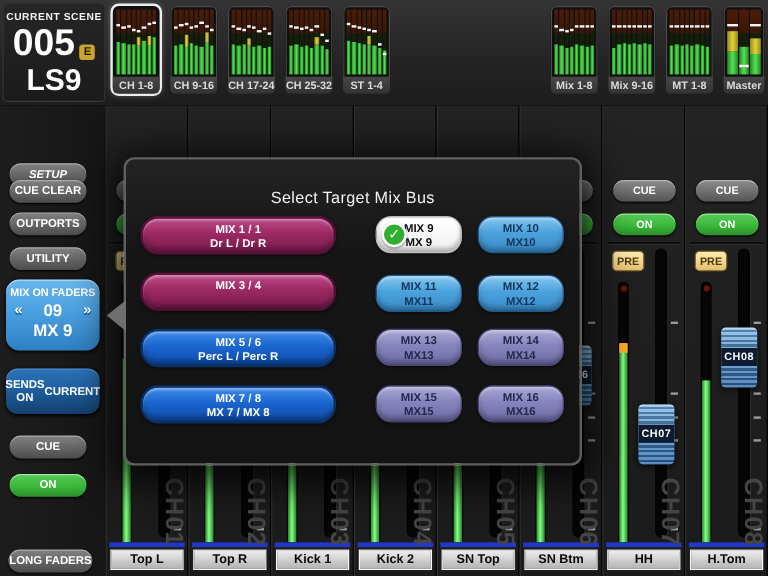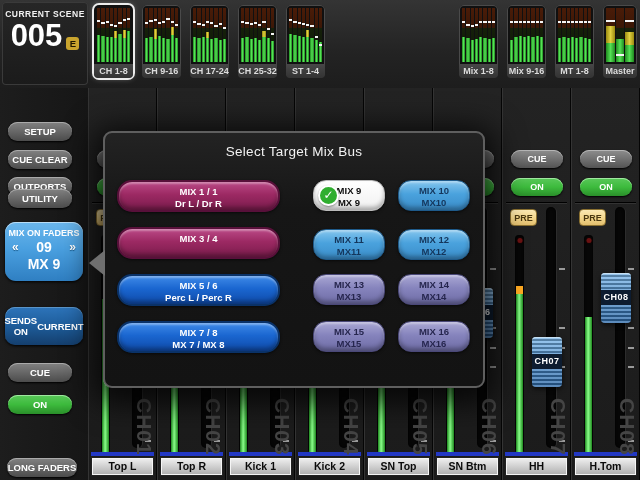--- a/index.html
+++ b/index.html
@@ -38,21 +38,21 @@
     background:linear-gradient(#474747,#333);color:#dcdcdc;font-size:9px;font-weight:bold;
     text-align:center;line-height:14px;white-space:nowrap;}
 
   
   .sidebar{position:absolute;left:0;top:88px;width:88px;height:392px;
     background:linear-gradient(to right,#1d1d1d,#161616);border-right:2px solid #000;}
   .side-pill{position:absolute;left:8px;width:64px;height:19px;border-radius:10px;
     background:linear-gradient(#828282,#4c4c4c);box-shadow:inset 0 1px 0 #aaa,0 1px 2px #000;
     color:#fff;font-size:9.5px;font-weight:bold;text-align:center;line-height:19px;}
   .green-pill{background:linear-gradient(#5ac85a,var(--on_green) 50%,#2a8f2a);box-shadow:inset 0 1px 0 #9fe89f,0 1px 2px #000;}
-  .mof{position:absolute;left:5px;top:134px;width:78px;height:59px;border-radius:11px;
+  .mof{position:absolute;left:5px;top:145px;width:78px;height:59px;border-radius:11px;
     background:linear-gradient(#6ab6ec,var(--accent_blue) 45%,#2f7fc2);
     box-shadow:inset 0 1px 0 #b8dcf5,0 1px 3px #000;color:#fff;text-align:center;}
   .mof-title{font-size:9px;font-weight:bold;margin-top:6px;}
   .mof-mid{position:relative;font-size:14px;font-weight:bold;margin-top:2px;height:15px;line-height:15px;}
   .mof-arrow{position:absolute;top:0;font-size:12px;font-weight:bold;text-shadow:0 1px 1px #1a5a8a;}
   .mof-prev{left:7px;} .mof-next{right:7px;}
   .mof-name{font-size:14px;font-weight:bold;margin-top:1px;}
   .sends{position:absolute;left:5px;top:219px;width:78px;height:38px;border-radius:10px;
     background:linear-gradient(#2d74ba,var(--sends_blue) 45%,#143f6e);
     box-shadow:inset 0 1px 0 #5a94c8,0 1px 3px #000;color:#fff;font-size:9.5px;font-weight:bold;
@@ -96,21 +96,21 @@
     box-shadow:0 0 0 1px #222;}
 
   
   .dialog{position:absolute;left:103px;top:131px;width:382px;height:257px;border-radius:9px;
     background:linear-gradient(#232323,#161616 30%,#131313);
     border:2px solid #5f5f5f;box-sizing:border-box;z-index:10;
     box-shadow:0 6px 30px 10px rgba(0,0,0,.75);}
   .dlg-arrow{position:absolute;left:-16px;top:117px;width:0;height:0;
     border-top:13px solid transparent;border-bottom:13px solid transparent;
     border-right:16px solid #6f6f6f;}
-  .dlg-title{margin-top:11px;text-align:center;color:#f2f2f2;font-size:13.5px;letter-spacing:.3px;}
+  .dlg-title{margin-top:24px;text-align:center;color:#f2f2f2;font-size:13.5px;letter-spacing:.3px;}
   .dbtn{position:absolute;border-radius:15px;text-align:center;box-sizing:border-box;
     font-weight:bold;font-size:9.5px;line-height:12px;padding-top:4px;
     box-shadow:inset 0 2px 2px rgba(255,255,255,.35),inset 0 -3px 4px rgba(0,0,0,.3),0 1px 3px rgba(0,0,0,.6);}
   .dbtn .l2{font-weight:bold;}
   .pairbtn{left:12px;width:163px;height:32px;}
   .gridbtn{width:72px;height:31px;border-radius:13px;}
   .magenta{background:linear-gradient(#bb4a87,var(--magenta) 45%,#7a1c4c);border:2px solid #58103a;color:#fff;}
   .blue{background:linear-gradient(#3f8ae8,var(--mix_blue) 45%,#0f4aa8);border:2px solid #0a3268;color:#fff;}
   .lightblue{background:linear-gradient(#85c6ee,var(--light_blue) 45%,#3a8cc8);border:1px solid #1e5a8a;color:#14365c;}
   .purple{background:linear-gradient(#aaa8d4,var(--purple) 45%,#6e6ca5);border:1px solid #4a4878;color:#26264e;}
@@ -125,20 +125,21 @@
 
 <div class="app">
 
   <div class="topbar">
     <div class="scenebox">
       <div class="scene-label">CURRENT SCENE</div>
       <div class="scene-row">
         <div class="scene-num">005</div>
         <div class="scene-badge">E</div>
       </div>
+      <div class="scene-console">LS9</div>
     </div>
     <div class="mgroup" id="meters-left">
         <div class="mblock selected">
     <div class="mbars">
             <div class="bar">
               <div class="g" style="height: 50%;"></div>
               <div class="p" style="bottom: 74%;"></div>
             </div>
             <div class="bar">
               <div class="g" style="height: 48%;"></div>
@@ -456,24 +457,24 @@
               <div class="p" style="bottom: 74%;"></div>
             </div>
           </div>
     <div class="mlabel">Master</div>
   </div>
       </div>
   </div>
 
   <div class="sidebar">
     <div id="side-buttons">
-        <div class="side-pill" style="top: 34px;">SETUP</div>
+        <div class="side-pill" style="top: 48px; font-style: italic;">SETUP</div>
         <div class="side-pill" style="top: 62px;">CUE CLEAR</div>
         <div class="side-pill" style="top: 89px;">OUTPORTS</div>
-        <div class="side-pill" style="top: 101px;">UTILITY</div>
+        <div class="side-pill" style="top: 118px;">UTILITY</div>
       </div>
     <div class="mof">
       <div class="mof-title">MIX ON FADERS</div>
       <div class="mof-mid">
         <span class="mof-arrow mof-prev">«</span>
         <span>09</span>
         <span class="mof-arrow mof-next">»</span>
       </div>
       <div class="mof-name">MX 9</div>
     </div>

